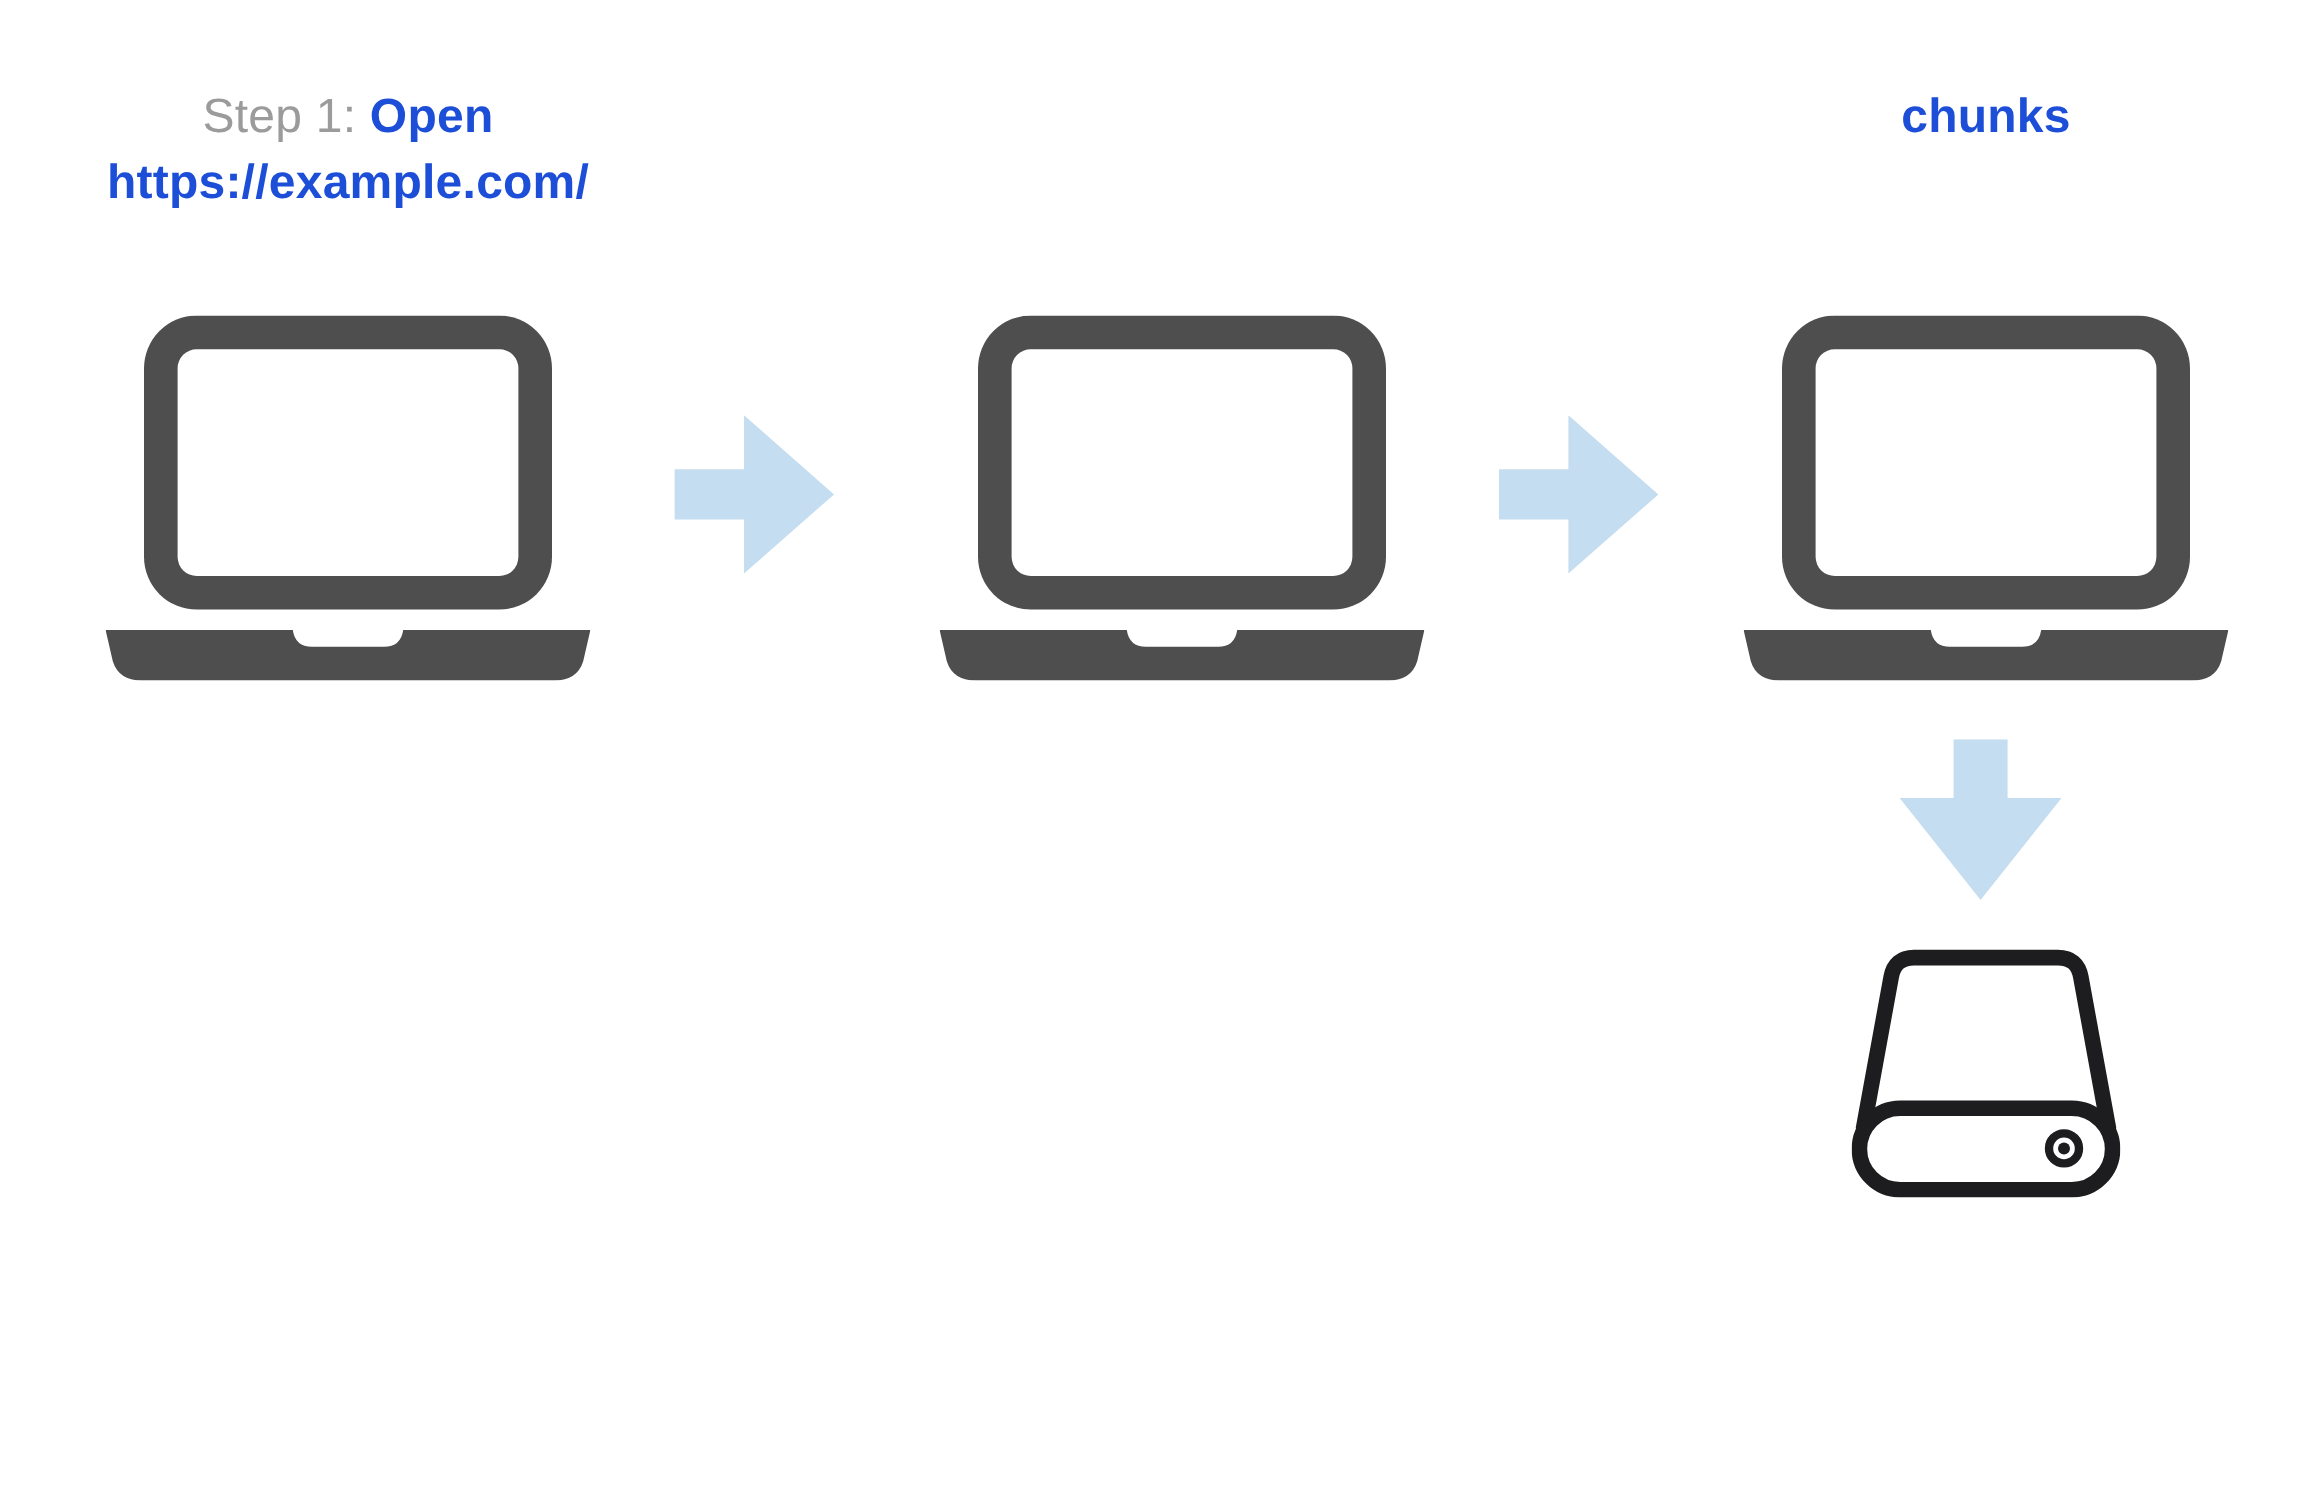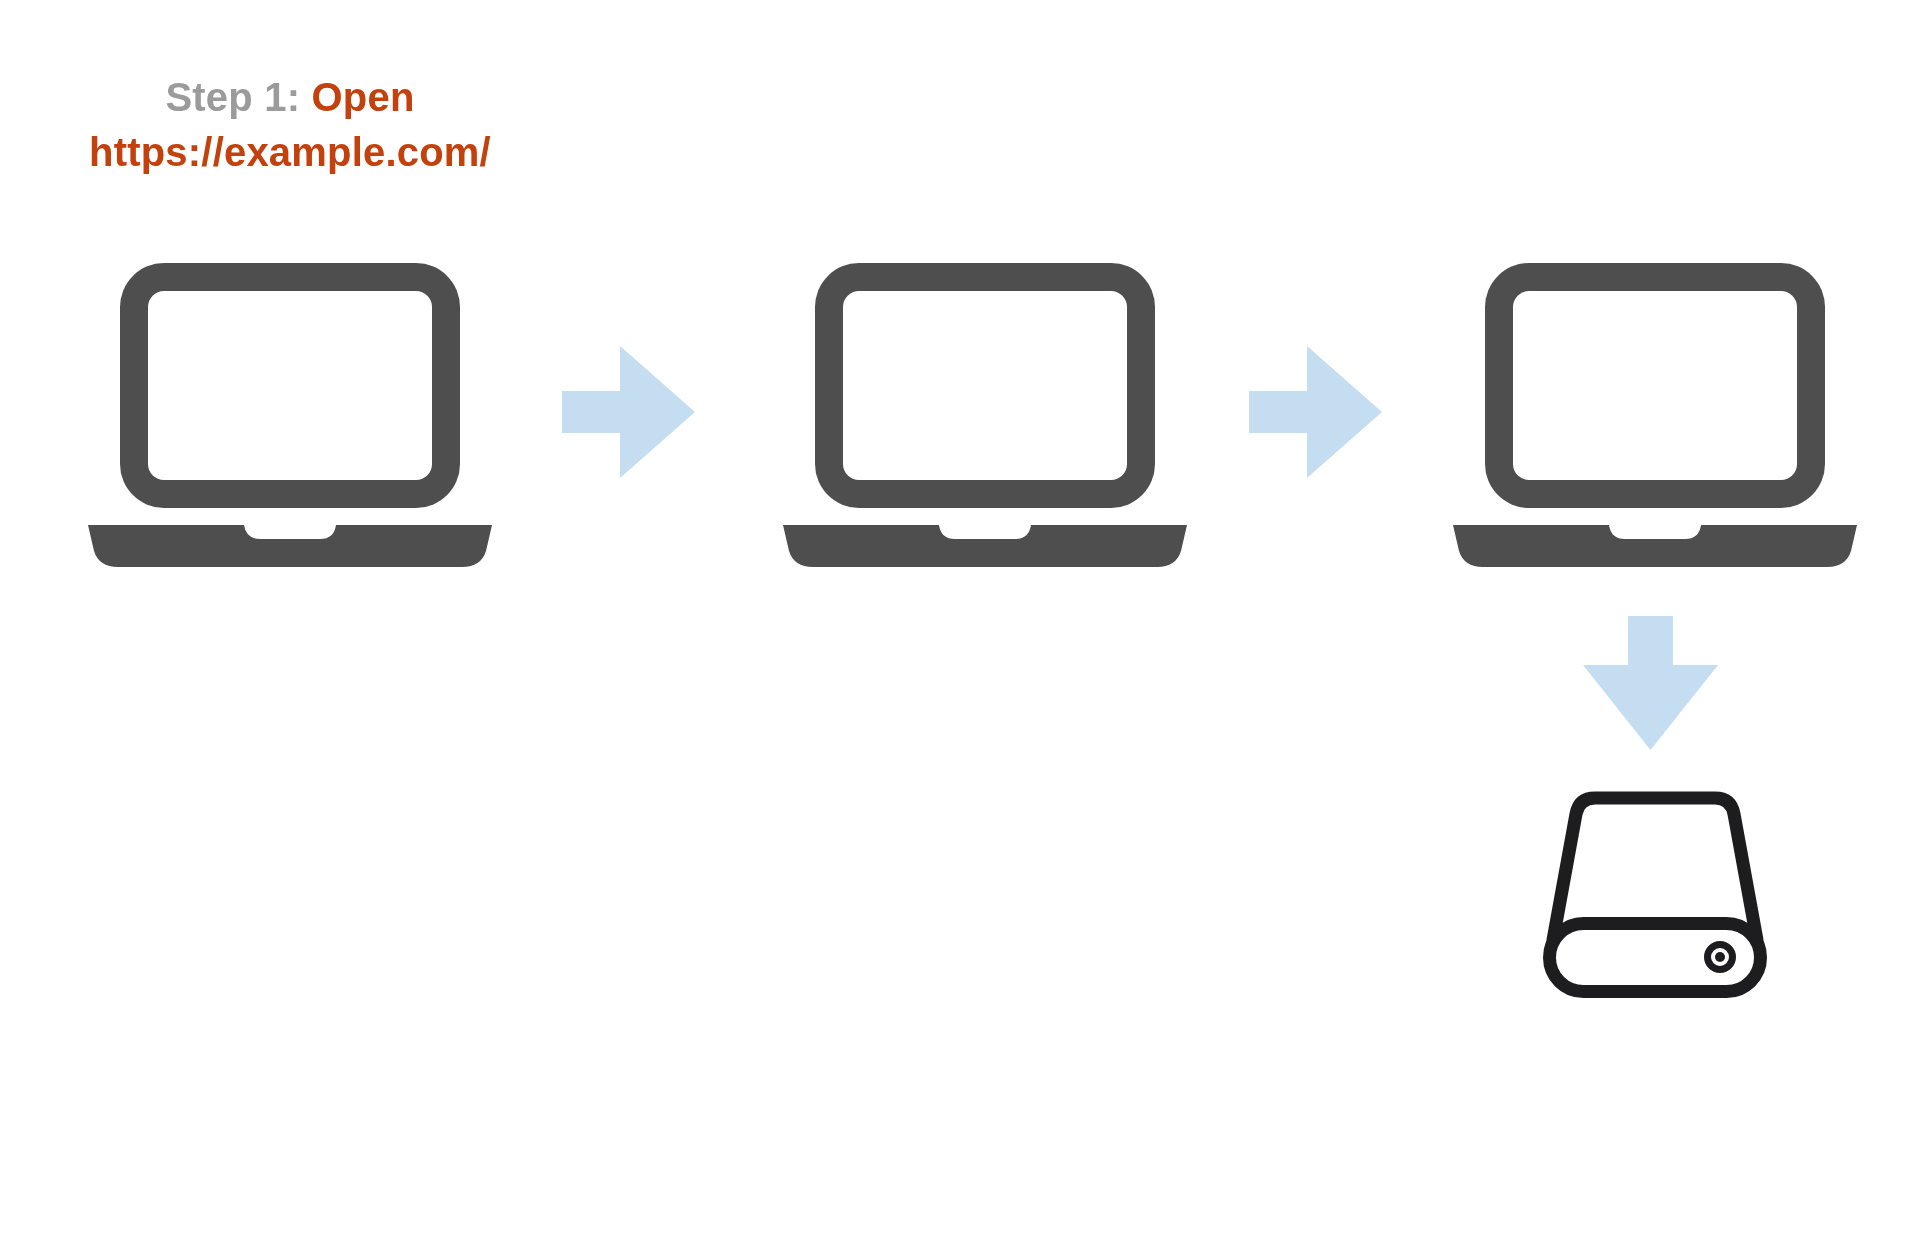--- a/index.html
+++ b/index.html
@@ -13,24 +13,24 @@
   .step-label{
     position:absolute;
     text-align:center;
     font-size:40px;
     line-height:55px;
     color:#474747;
     letter-spacing:0.2px;
   }
   .step-label .prefix{
     color:#9b9b9b;
-    font-weight:700;
+    font-weight:400;
   }
   .step-label strong{
-    color:#c2410c;
+    color:#1d4ed8;
     font-weight:700;
   }
   .icon-abs{position:absolute;}
   .label-1{left:40px;  top:70px;  width:500px;}
   .label-2{left:715px; top:70px;  width:540px;}
   .label-3{left:1430px;top:70px;  width:450px;}
   .label-4{left:1430px;top:1062px;width:450px;}
   .laptop-1{left:88px;  top:263px;}
   .laptop-2{left:783px; top:263px;}
   .laptop-3{left:1453px;top:263px;}
@@ -46,20 +46,21 @@
 
   <div class="step-label label-1">
     <div><span class="prefix">Step 1: </span><strong>Open</strong></div>
     <div><strong>https://example.com/</strong></div>
   </div>
 
   <div class="step-label label-2">
   </div>
 
   <div class="step-label label-3">
+    <div><strong>chunks</strong></div>
   </div>
 
   <div class="step-label label-4">
   </div>
 
   <svg class="icon-abs laptop-1" width="404" height="304" viewBox="0 0 404 304">
     <rect x="32" y="0" width="340" height="245" rx="44" fill="#4e4e4e"></rect>
     <rect x="60" y="28" width="284" height="189" rx="16" fill="#ffffff"></rect>
     <path d="M0,262 H156 Q158,276 172,276 H232 Q246,276 248,262 H404 L398,288 Q393,304 374,304 H30 Q11,304 6,288 Z" fill="#4e4e4e"></path>
   </svg>

